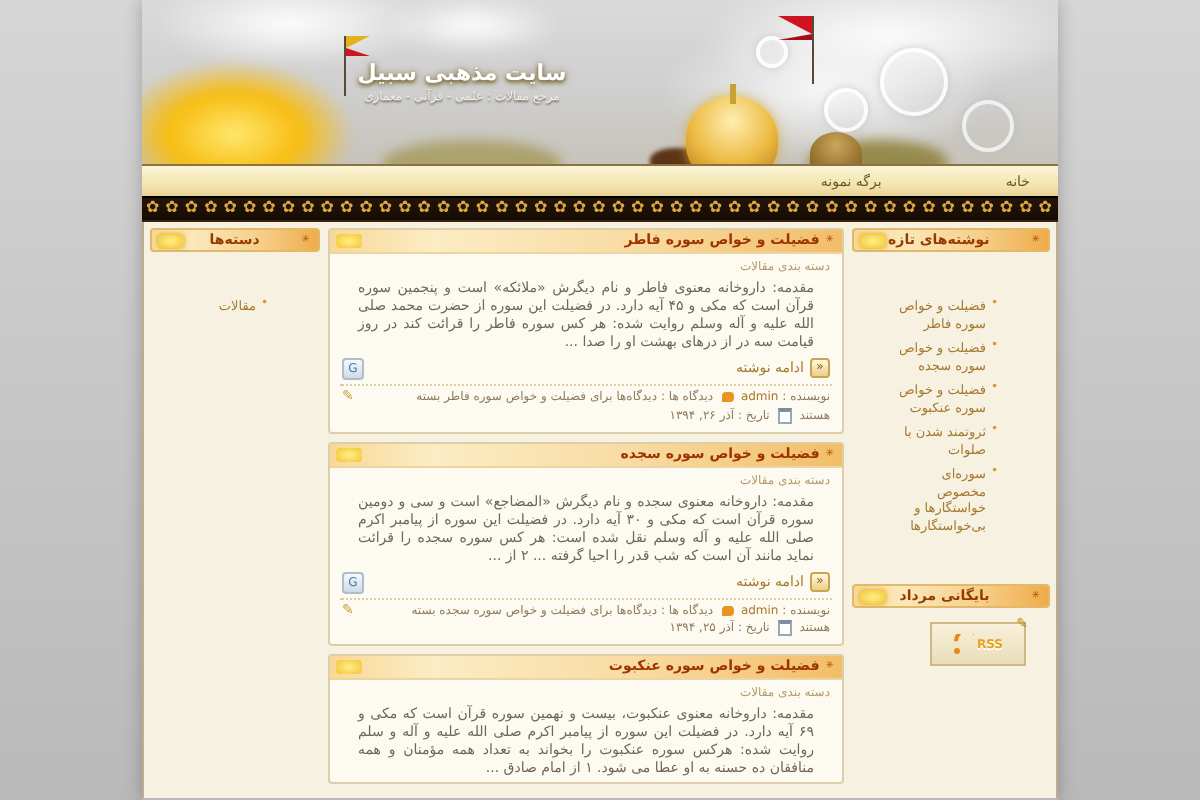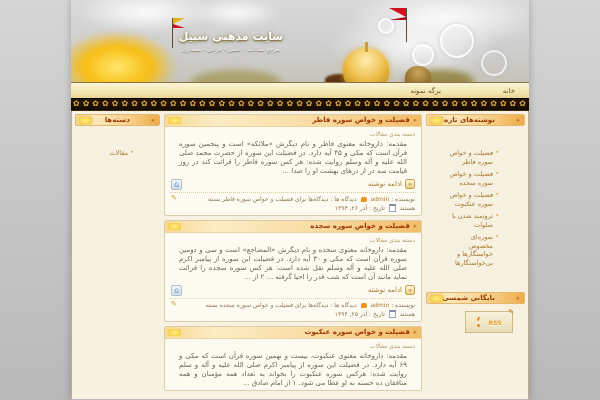--- a/index.html
+++ b/index.html
@@ -140,21 +140,21 @@
             <li>فضیلت و خواص سوره فاطر</li>
             <li>فضیلت و خواص سوره سجده</li>
             <li>فضیلت و خواص سوره عنکبوت</li>
             <li>ثروتمند شدن با صلوات</li>
             <li>سوره‌ای مخصوص خواستگارها و بی‌خواستگارها</li>
           </ul>
         </div>
         <div class="widget">
           <div class="whead">
             <span class="wmark">✳</span>
-            <span class="wtitle">بایگانی شمسی</span>
+            <span class="wtitle">بایگانی مرداد</span>
           </div>
         </div>
         <div class="widget">
           <div class="rssbox">
             <span class="rss-wave"></span>
             <span class="rss-label">RSS</span>
             <span class="rss-pencil">✎</span>
           </div>
         </div>
       </div>

